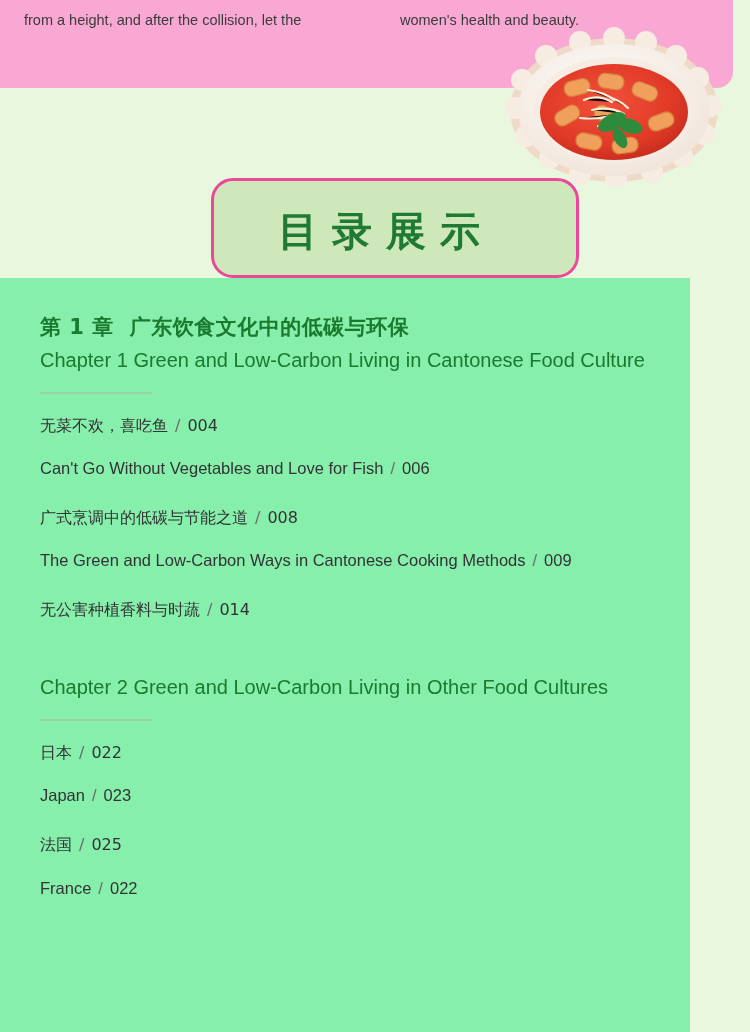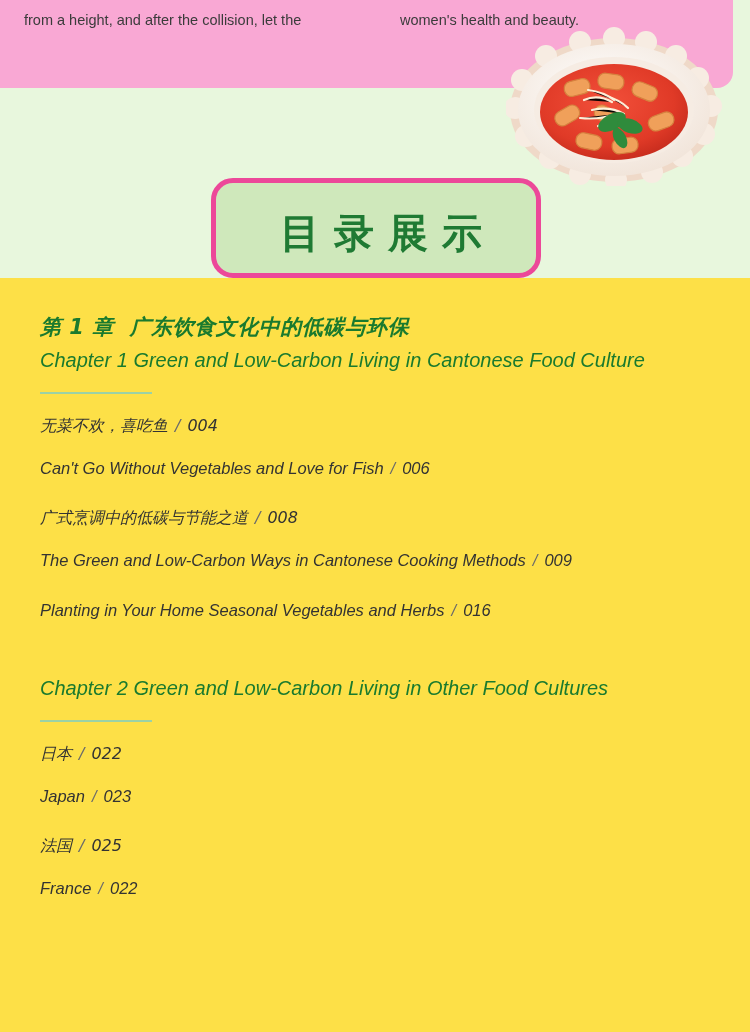--- a/index.html
+++ b/index.html
@@ -47,24 +47,24 @@
     width: 216px;
     height: 160px;
   }
   .dish svg { display: block; }
 
   
   .banner {
     position: absolute;
     left: 211px;
     top: 178px;
-    width: 330px;
+    width: 368px;
     height: 100px;
     background: #cfe8bb;
-    border: 5px solid #ec4899;
+    border: 3px solid #ec4899;
     border-radius: 22px;
     box-sizing: border-box;
   }
   .banner-title {
     position: absolute;
     left: 0;
     top: 0;
     width: 330px;
     height: 100px;
     line-height: 100px;
@@ -75,24 +75,23 @@
     letter-spacing: 14px;
     text-indent: 14px;
     color: #1f7a33;
   }
 
   
   .sheet {
     position: absolute;
     left: 0;
     top: 278px;
-    width: 750px;
+    width: 690px;
     height: 754px;
-    background: #fde047;
-    font-style: italic;
+    background: #86efac;
   }
   .sheet-inner {
     padding: 34px 40px 0 40px;
   }
 
   .chapter { margin-bottom: 10px; }
 
   .chapter-cn {
     font-family: "DejaVu Sans", sans-serif;
     font-size: 21px;
@@ -242,22 +241,22 @@
         <div class="entry-cn">
           <span>广式烹调中的低碳与节能之道</span><span class="sep">/</span><span class="pg">008</span>
         </div>
         <div class="entry-en">
           <span>The Green and Low-Carbon Ways in Cantonese Cooking Methods</span><span class="sep">/</span><span class="pg">009</span>
         </div>
       </div>
 
 
       <div class="entry">
-        <div class="entry-en">
-          <span>Planting in Your Home Seasonal Vegetables and Herbs</span><span class="sep">/</span><span class="pg">016</span>
+        <div class="entry-cn">
+          <span>无公害种植香料与时蔬</span><span class="sep">/</span><span class="pg">014</span>
         </div>
       </div>
     </div>
 
     <div class="spacer-block"></div>
 
     <div class="chapter">
       <div class="chapter-en">Chapter 2  Green and Low-Carbon Living in Other Food Cultures</div>
       <div class="chapter-rule"></div>
 

